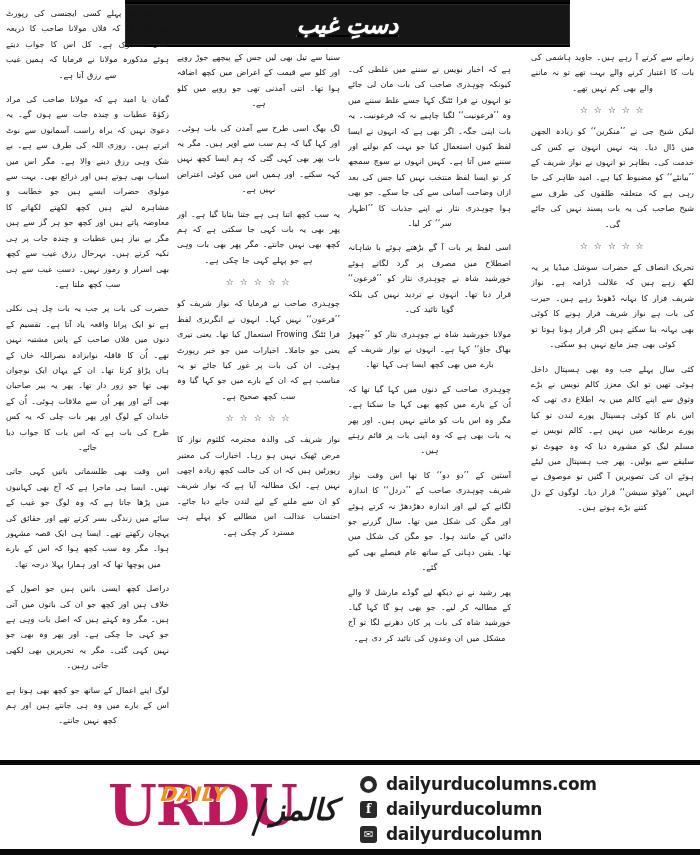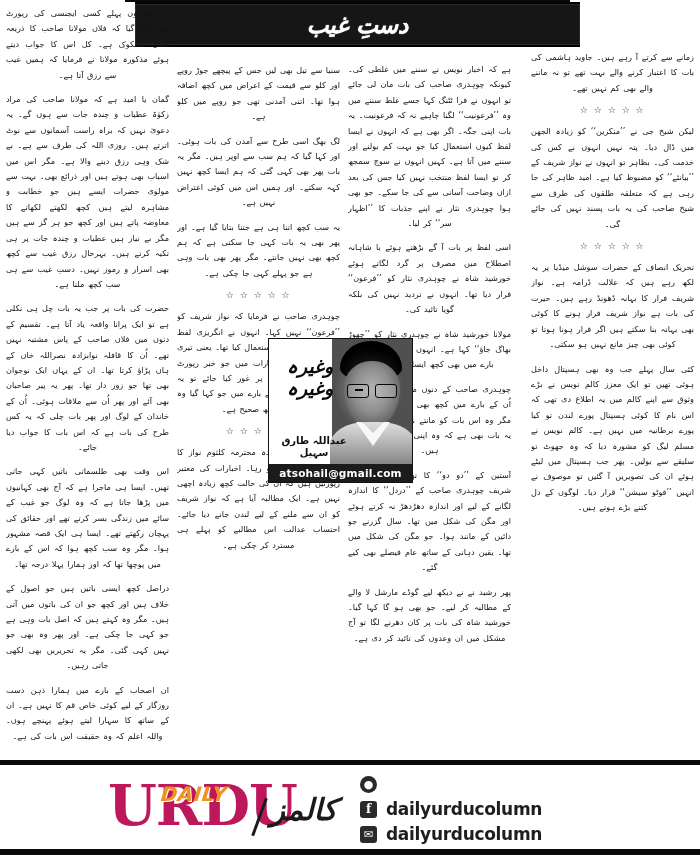--- a/index.html
+++ b/index.html
@@ -15,27 +15,27 @@
   
   .page{
     position:relative;
     width:700px;height:855px;
     background:#fff;
   }
 
   
   .masthead{
     position:absolute;
-    left:135px;top:2px;
+    left:125px;top:2px;
     width:445px;height:41px;
     background:#161616;
     border-top:2px solid #000;
     border-bottom:2px solid #000;
     box-shadow:inset 0 0 0 1px #2a2a2a;
-    display:flex;align-items:center;justify-content:center;
+    display:flex;align-items:center;justify-content:center;text-decoration:underline;
   }
   .masthead-title{
     color:#ffffff;
     font-family:"DejaVu Sans","Liberation Sans",sans-serif;
     font-size:23px;
     font-weight:700;
     font-style:italic;
     letter-spacing:1px;
     direction:rtl;
     text-shadow:0 0 1px #fff;
@@ -50,21 +50,21 @@
     flex-direction:row-reverse;
     gap:8px;
     direction:rtl;
   }
   .col{
     flex:1 1 0;
     position:relative;
     overflow:hidden;
   }
   .col.col-r{ padding-top:2px; }
-  .col.col-m1{ padding-top:59px; }
+  .col.col-m1{ padding-top:46px; }
   .col.col-m2{ padding-top:58px; }
   .col.col-l{ padding-top:46px;margin-left:12px; }
 
   
   .para{
     direction:rtl;
     text-align:justify;
     text-align-last:center;
     font-size:8.1px;
     line-height:15.4px;
@@ -289,21 +289,20 @@
   </div>
 
   <div class="columns">
 
     <div class="col col-r">
       <p class="para first">چند ون پہلے کسی ایجنسی کی رپورٹ میں کہا گیا کہ فلاں مولانا صاحب کا ذریعہ آمدن مشکوک ہے۔ کل اس کا جواب دیتے ہوئے مذکورہ مولانا نے فرمایا کہ ہمیں غیب سے رزق آتا ہے۔</p>
       <p class="para">گمان یا امید ہے کہ مولانا صاحب کی مراد زکوٰۃ عطیات و چندہ جات سے ہوں گے۔ یہ دعویٰ نہیں کہ براہ راست آسمانوں سے نوٹ اترتے ہیں۔ روزی اللہ کی طرف سے ہے۔ بے شک وہی رزق دینے والا ہے۔ مگر اس میں اسباب بھی ہوتے ہیں اور ذرائع بھی۔ بہت سے مولوی حضرات ایسے ہیں جو خطابت و مشاہرہ لیتے ہیں کچھ لکھتے لکھاتے کا معاوضہ پاتے ہیں اور کچھ جو ہر گز سے ہیں مگر بے نیاز ہیں عطیات و چندہ جات پر ہی تکیہ کرتے ہیں۔ بہرحال رزق غیب سے کچھ بھی اسرار و رموز نہیں۔ دستِ غیب سے ہی سب کچھ ملتا ہے۔</p>
       <p class="para">حضرت کی بات پر جب یہ بات چل ہی نکلی ہے تو ایک پرانا واقعہ یاد آتا ہے۔ تقسیم کے دنوں میں فلاں صاحب کے پاس مشتبہ نہیں تھے۔ اُن کا قافلہ نوابزادہ نصراللہ خاں کے ہاں پڑاؤ کرتا تھا۔ ان کے یہاں ایک نوجوان بھی تھا جو زور دار تھا۔ پھر یہ پیر صاحبان بھی آئے اور پھر اُن سے ملاقات ہوئی۔ اُن کے خاندان کے لوگ اور پھر بات چلی کہ یہ کس طرح کی بات ہے کہ اس بات کا جواب دیا جائے۔</p>
       <p class="para">اس وقت بھی طلسماتی باتیں کہی جاتی تھیں۔ ایسا ہی ماجرا ہے کہ آج بھی کہانیوں میں پڑھا جاتا ہے کہ وہ لوگ جو غیب کے سائے میں زندگی بسر کرتے تھے اور حقائق کی پہچان رکھتے تھے۔ ایسا ہی ایک قصہ مشہور ہوا۔ مگر وہ سب کچھ ہوا کہ اس کے بارے میں پوچھا تھا کہ اور ہمارا پہلا درجہ تھا۔</p>
       <p class="para">دراصل کچھ ایسی باتیں ہیں جو اصول کے خلاف ہیں اور کچھ جو ان کی باتوں میں آتی ہیں۔ مگر وہ کہتے ہیں کہ اصل بات وہی ہے جو کہی جا چکی ہے۔ اور پھر وہ بھی جو نہیں کہی گئی۔ مگر یہ تحریریں بھی لکھی جاتی رہیں۔</p>
-      <p class="para">ان اصحاب کے بارے میں ہمارا ذہن دست روزگار کے لیے کوئی خاص قم کا نہیں ہے۔ ان کے ساتھ کا سہارا لیتے ہوئے پہنچے ہوں۔ واللہ اعلم کہ وہ حقیقت اس بات کی ہے۔</p>
       <p class="para">لوگ اپنے اعمال کے ساتھ جو کچھ بھی ہوتا ہے اس کے بارے میں وہ ہی جانتے ہیں اور ہم کچھ نہیں جانتے۔</p>
     </div>
 
     <div class="col col-m1">
       <p class="para">سنیا سے تیل بھی لیں جس کے پیچھے جوڑ روپے اور کلو سے قیمت کے اعراض میں کچھ اضافہ ہوا تھا۔ اتنی آمدنی تھی جو روپے میں کلو ہے۔</p>
       <p class="para">لگ بھگ اسی طرح سے آمدن کی بات ہوئی۔ اور کہا گیا کہ ہم سب سے اوپر ہیں۔ مگر یہ بات پھر بھی کہی گئی کہ ہم ایسا کچھ نہیں کہہ سکتے۔ اور ہمیں اس میں کوئی اعتراض نہیں ہے۔</p>
       <p class="para">یہ سب کچھ اتنا ہی ہے جتنا بتایا گیا ہے۔ اور پھر بھی یہ بات کہی جا سکتی ہے کہ ہم کچھ بھی نہیں جانتے۔ مگر پھر بھی بات وہی ہے جو پہلے کہی جا چکی ہے۔</p>
       <div class="stars">☆ ☆ ☆ ☆ ☆</div>
       <p class="para">چوہدری صاحب نے فرمایا کہ نواز شریف کو ’’فرعون‘‘ نہیں کہا۔ انہوں نے انگریزی لفظ فرا ئٹنگ Frowing استعمال کیا تھا۔ یعنی تیری یعنی جو جاملا۔ اخبارات میں جو خبر رپورٹ ہوئی۔ ان کی بات پر غور کیا جائے تو یہ مناسب ہے کہ ان کے بارے میں جو کہا گیا وہ سب کچھ صحیح ہے۔</p>
       <div class="stars">☆ ☆ ☆ ☆ ☆</div>
@@ -322,52 +321,36 @@
     <div class="col col-l">
       <p class="para">زمانے سے کرتے آ رہے ہیں۔ جاوید ہاشمی کی بات کا اعتبار کرنے والے بہت تھے تو نہ ماننے والے بھی کم نہیں تھے۔</p>
       <div class="stars">☆ ☆ ☆ ☆ ☆</div>
       <p class="para">لیکن شیخ جی نے ’’منکرین‘‘ کو زیادہ الجھن میں ڈال دیا۔ پتہ نہیں انہوں نے کس کی خدمت کی۔ بظاہر تو انہوں نے نواز شریف کے ’’بیانئے‘‘ کو مضبوط کیا ہے۔ امید ظاہر کی جا رہی ہے کہ متعلقہ طلقوں کی طرف سے شیخ صاحب کی یہ بات پسند نہیں کی جائے گی۔</p>
       <div class="stars">☆ ☆ ☆ ☆ ☆</div>
       <p class="para">تحریک انصاف کے حضرات سوشل میڈیا پر یہ لکھ رہے ہیں کہ علالت ڈرامہ ہے۔ نواز شریف فرار کا بہانہ ڈھونڈ رہے ہیں۔ حیرت کی بات ہے نواز شریف فرار ہونے کا کوئی بھی بہانہ بنا سکتے ہیں اگر فرار ہونا ہوتا تو کوئی بھی چیز مانع نہیں ہو سکتی۔</p>
       <p class="para">کئی سال پہلے جب وہ بھی ہسپتال داخل ہوئی تھیں تو ایک معزز کالم نویس نے بڑے وثوق سے اپنے کالم میں یہ اطلاع دی تھی کہ اس نام کا کوئی ہسپتال پورے لندن تو کیا پورے برطانیہ میں نہیں ہے۔ کالم نویس نے مسلم لیگ کو مشورہ دیا کہ وہ جھوٹ تو سلیقے سے بولیں۔ پھر جب ہسپتال میں لیٹے ہوئے ان کی تصویریں آ گئیں تو موصوف نے انہیں ’’فوٹو سیشن‘‘ قرار دیا۔ لوگوں کے دل کتنے بڑے ہوتے ہیں۔</p>
     </div>
   </div>
 
-  <div class="byline-box">
-    <div class="byline-inner">
-
-      <div class="byline-photo">
-        <div class="ph-hair"></div>
-        <div class="ph-face"></div>
-        <div class="ph-glass"></div>
-        <div class="ph-bridge"></div>
-        <div class="ph-shirt"></div>
-        <div class="ph-collar"></div>
-      </div>
-
-      <div class="byline-title">وغیرہ وغیرہ</div>
-      <div class="byline-author">عبداللہ طارق سہیل</div>
-      <div class="byline-email">atsohail@gmail.com</div>
-    </div>
-  </div>
 
   <div class="footer-rule"></div>
 
   <div class="footer">
 
     <div class="brand">
       <div class="brand-urdu-word">URDU</div>
       <div class="brand-daily">DAILY</div>
       <div class="brand-slash"></div>
       <div class="brand-kalumz">کالمز</div>
     </div>
 
     <div class="socials">
       <div class="social-row">
         <span class="social-ico globe">●</span>
+        <span class="social-txt">dailyurducolumns.com</span>
       </div>
       <div class="social-row">
         <span class="social-ico fb">f</span>
         <span class="social-txt">dailyurducolumn</span>
       </div>
       <div class="social-row">
         <span class="social-ico tw">✉</span>
         <span class="social-txt">dailyurducolumn</span>
       </div>
     </div>

